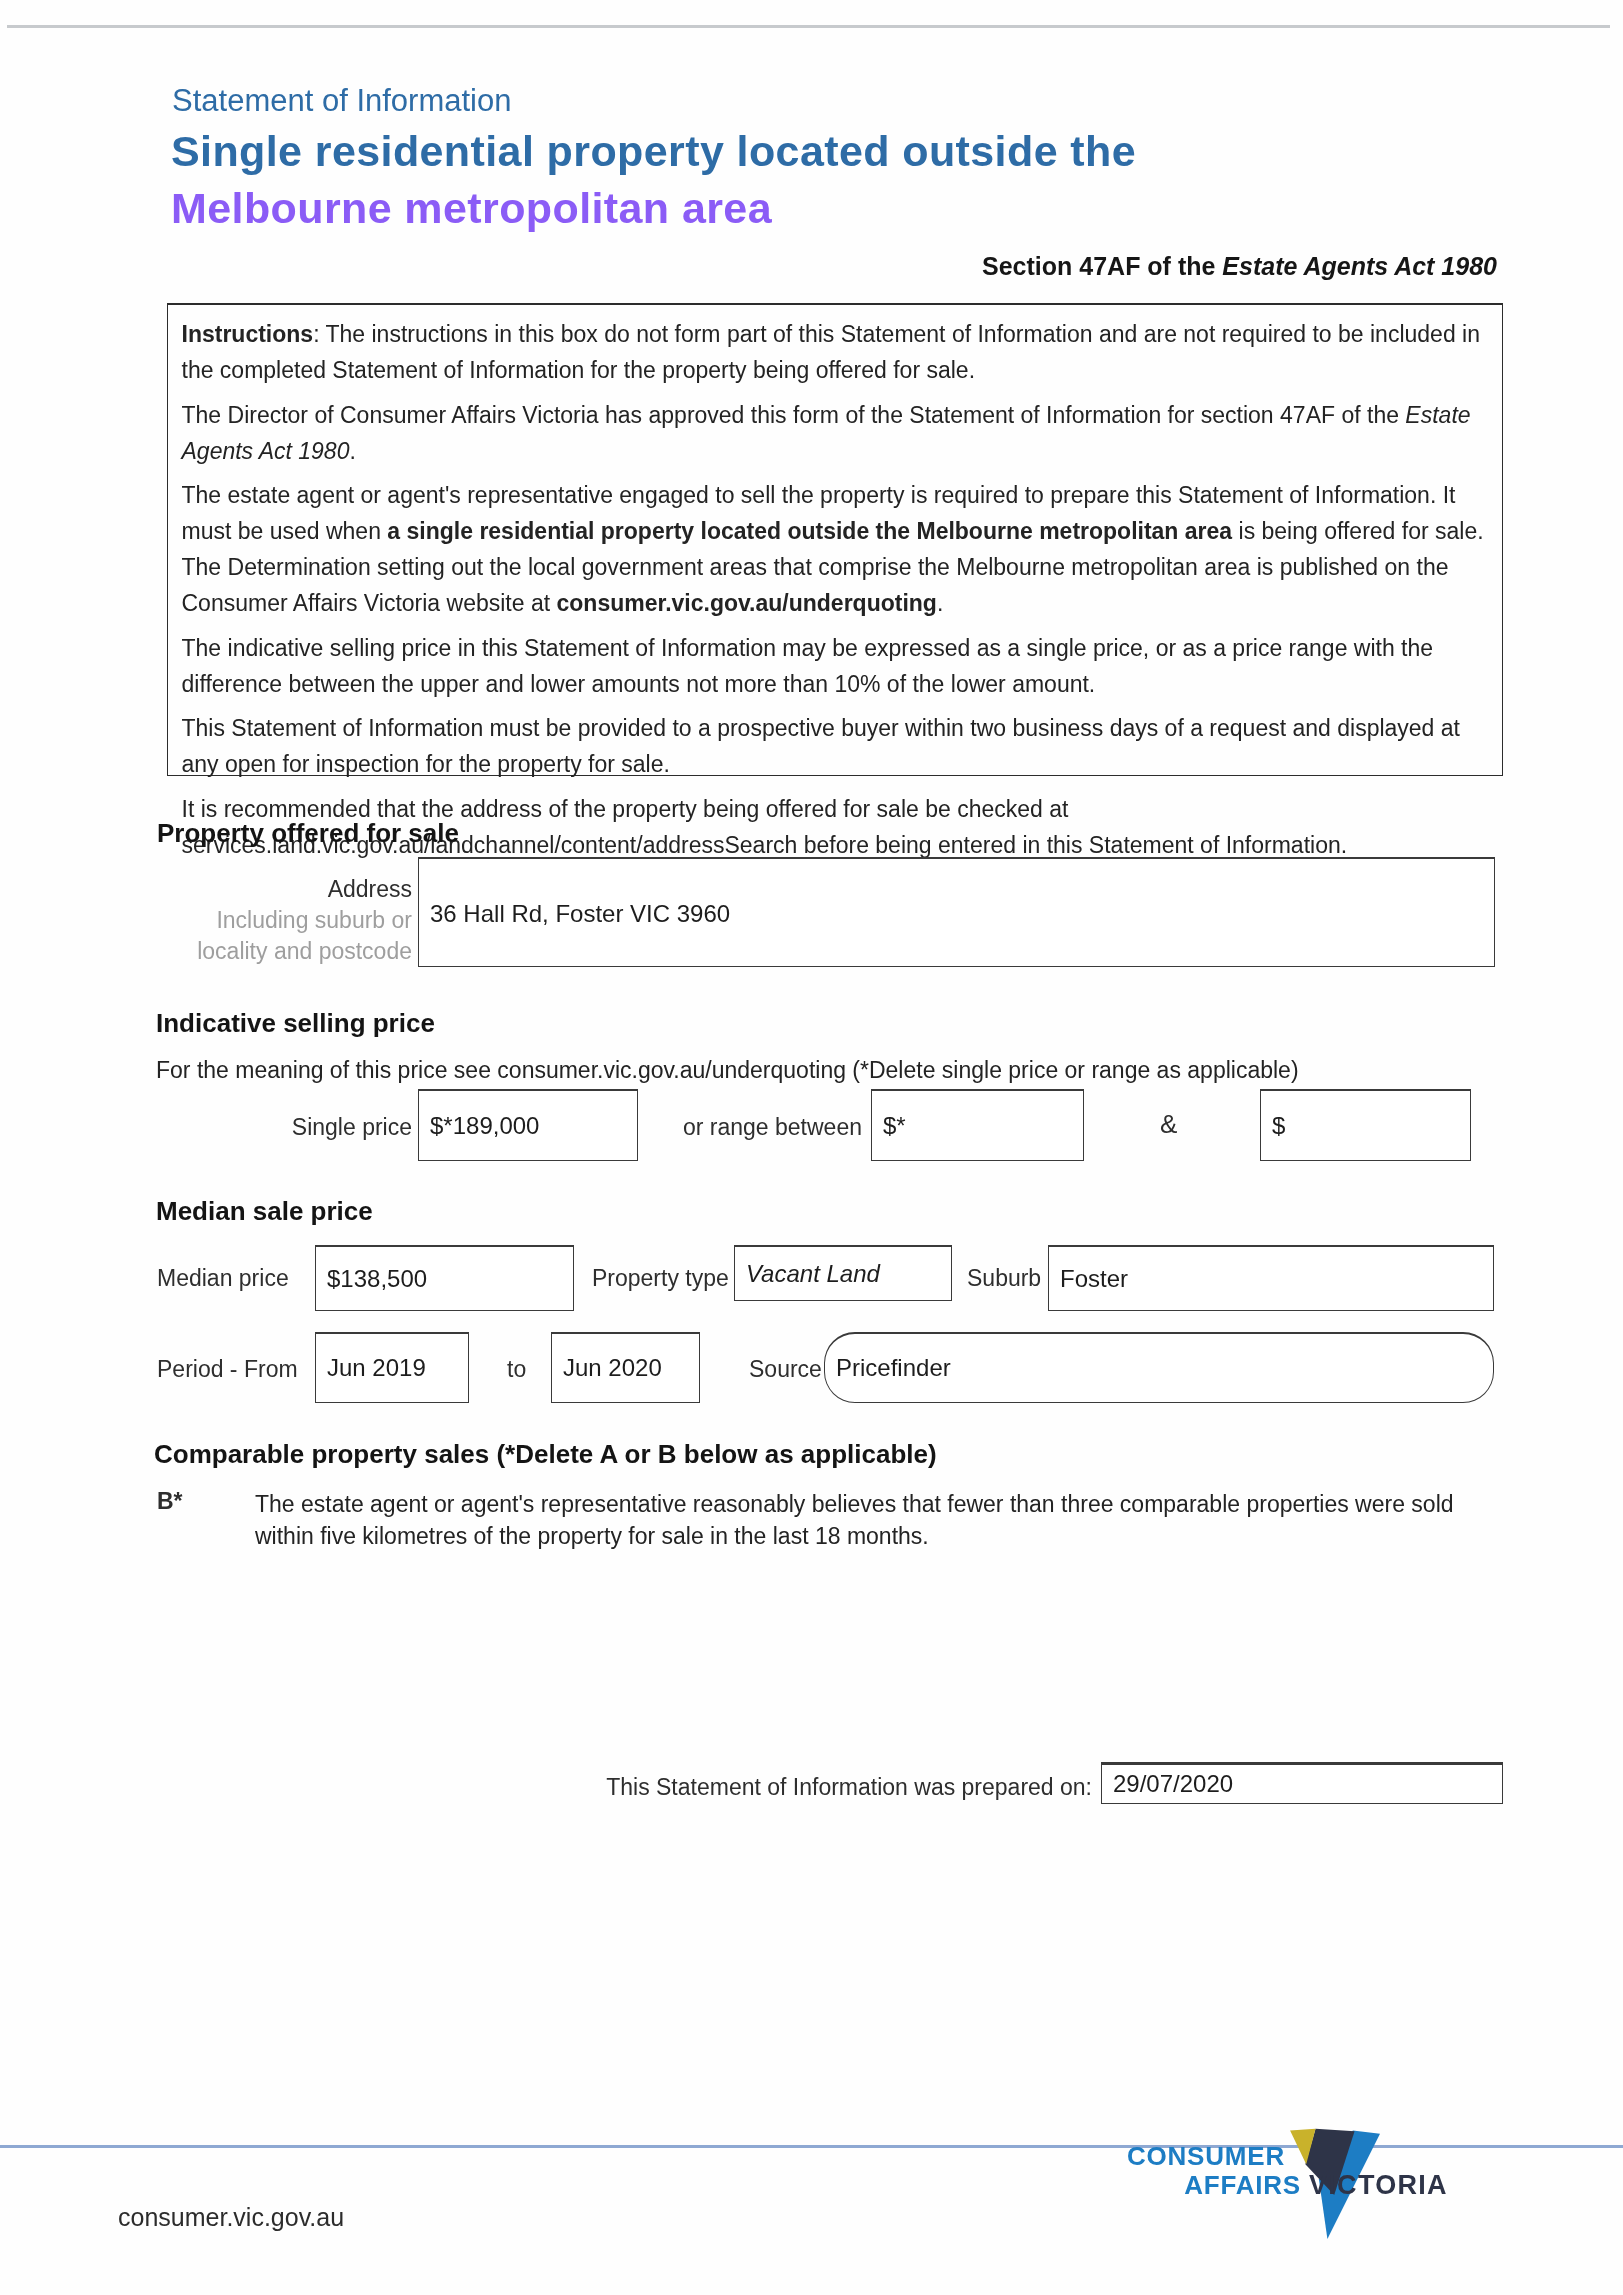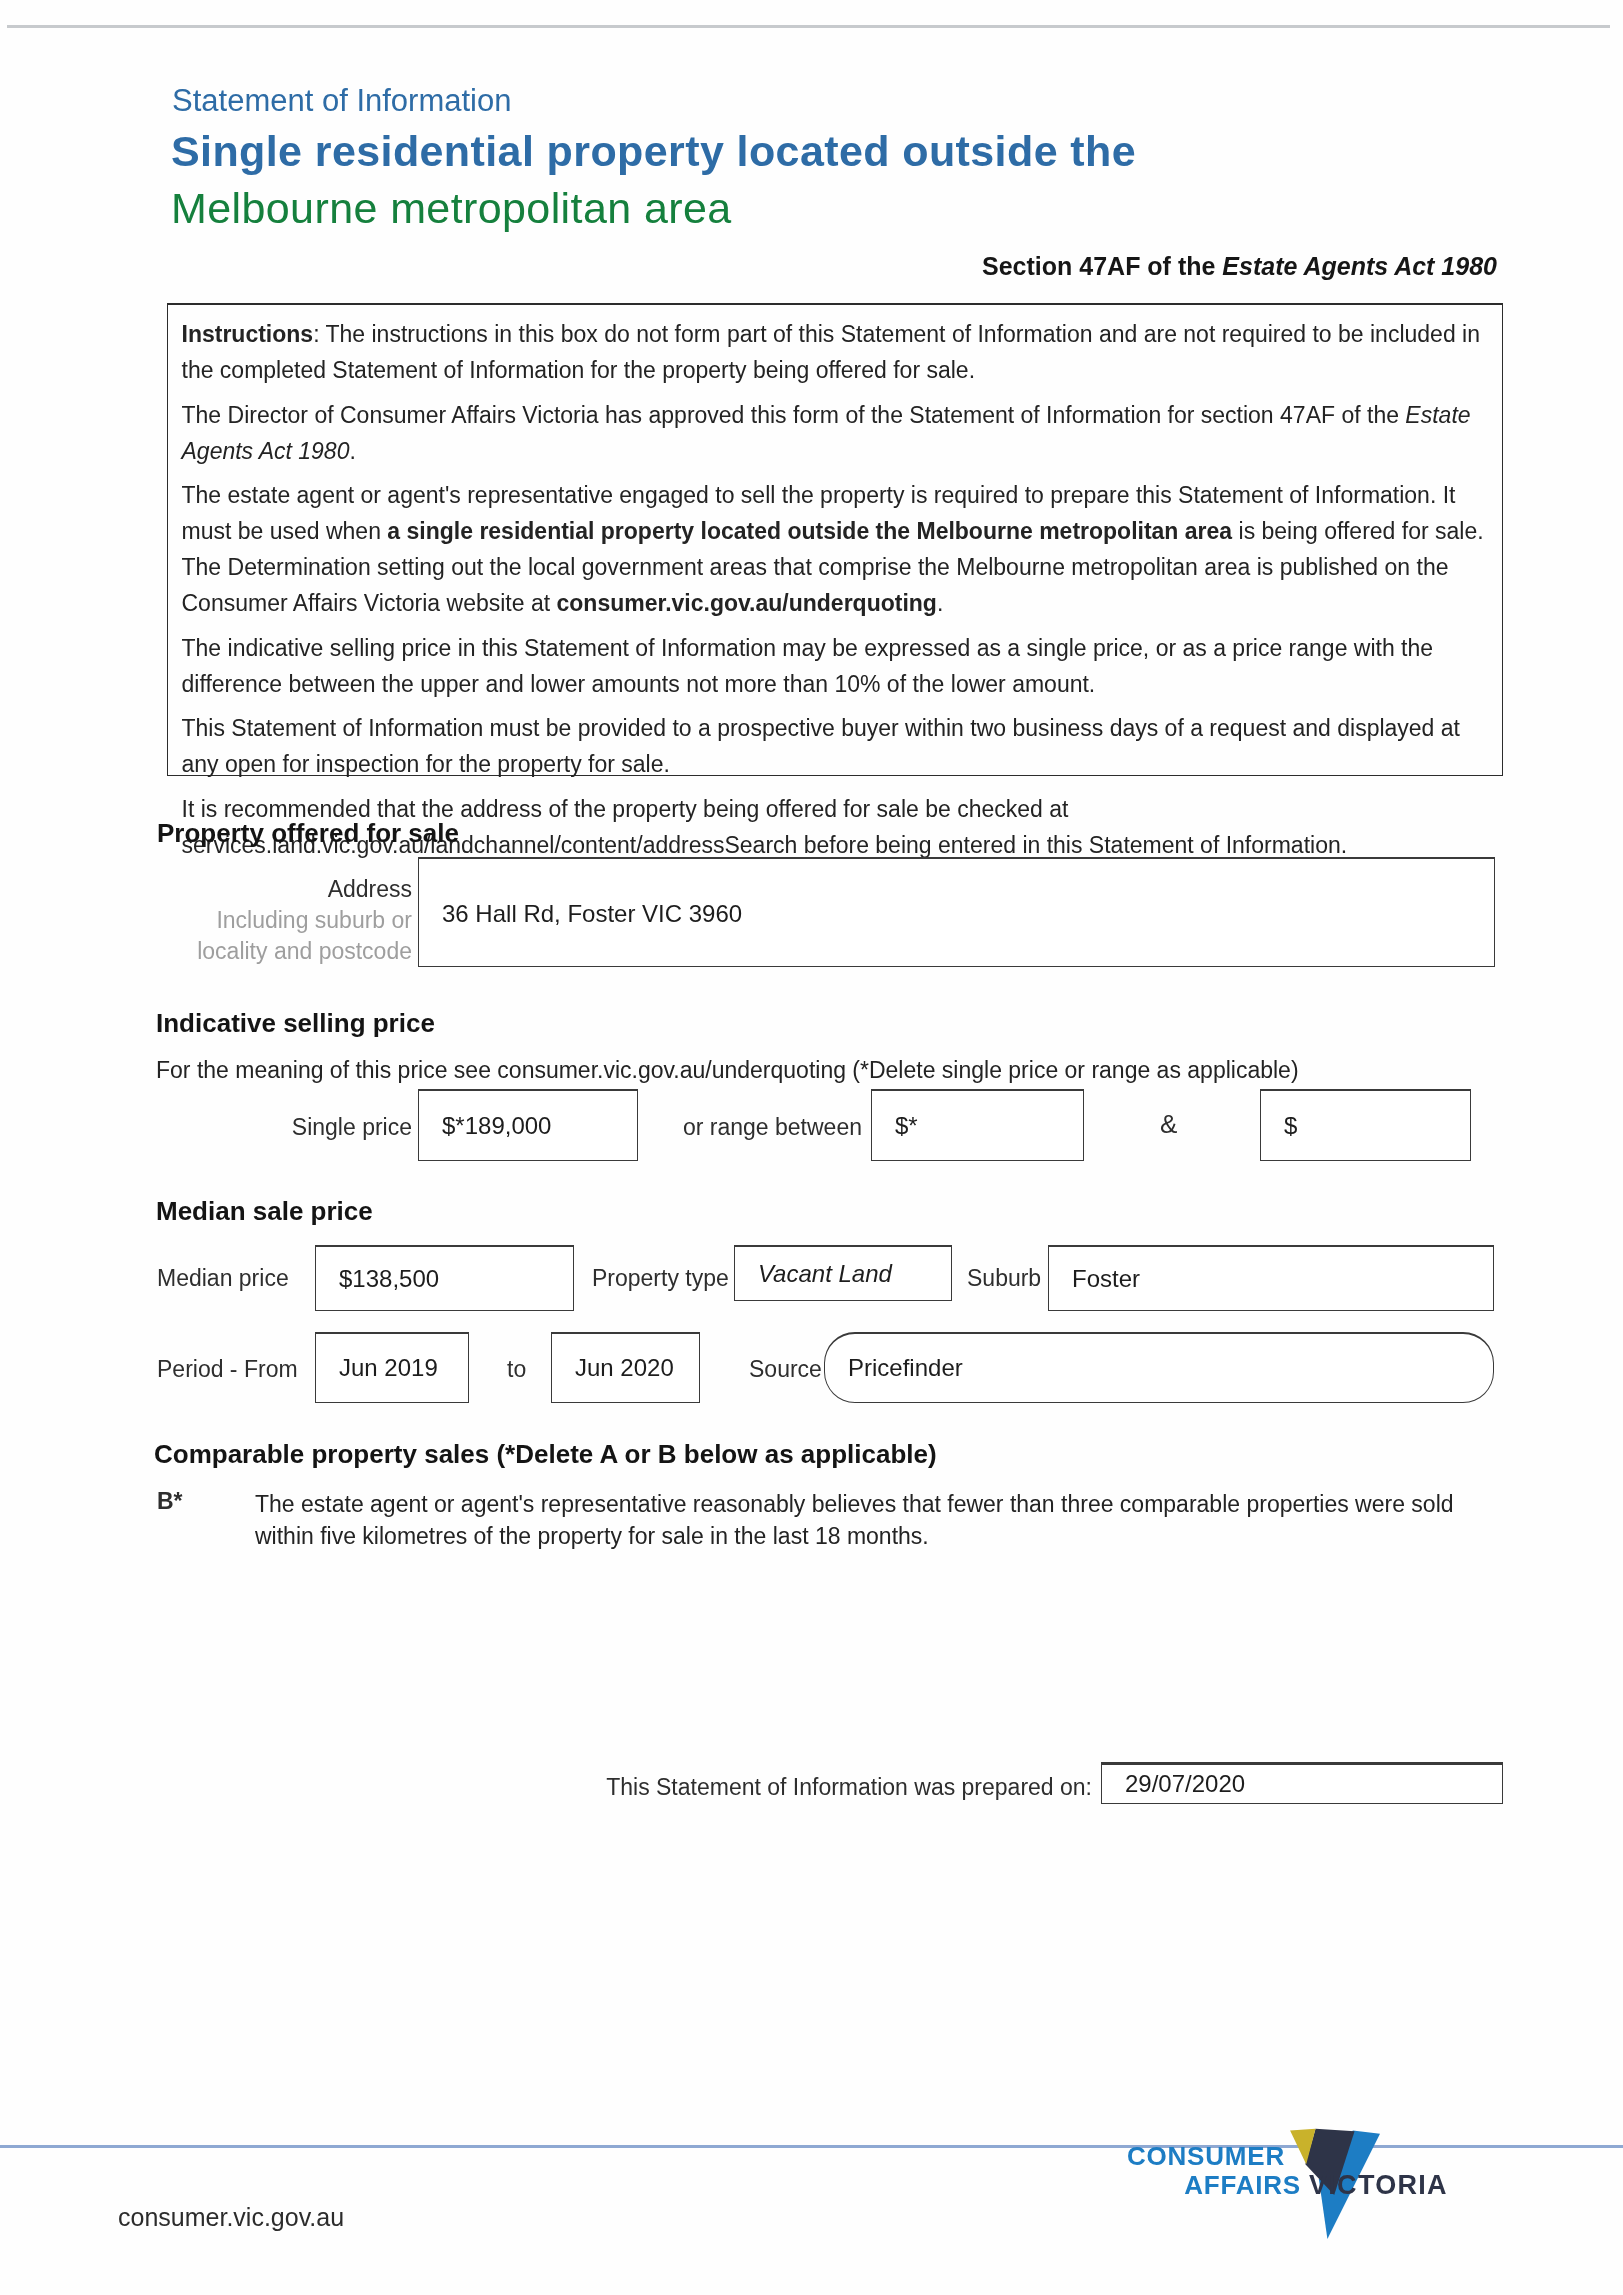--- a/index.html
+++ b/index.html
@@ -10,21 +10,21 @@
     font-family:"Liberation Sans","DejaVu Sans",sans-serif;
     color:#1f1f1f;
     overflow:hidden;
   }
   .abs{position:absolute;}
   
   .scanline{top:25px;left:6.8px;width:1603px;height:3.4px;background:#b9bdc0;opacity:.8;}
   
   .eyebrow{top:83px;left:172px;font-size:31px;color:#2e6ca6;}
   .title-l1{top:127px;left:171px;font-size:43px;font-weight:bold;color:#2e6ca6;letter-spacing:0.4px;}
-  .title-l2{top:184px;left:171px;font-size:43px;font-weight:normal;color:#15803d;letter-spacing:0.4px;}
+  .title-l2{top:184px;left:171px;font-size:43px;font-weight:bold;color:#8b5cf6;letter-spacing:0.4px;}
   .section-heading{top:252px;left:736px;width:761px;text-align:right;font-size:25px;font-weight:bold;color:#161616;}
   
   .instructions{
     top:303px;left:167px;width:1307px;height:446px;
     border:1.7px solid #2c2c2c;border-top-width:2.5px;
     padding:11px 13.5px 12.7px 13.5px;
   }
   .instructions p{margin:0 0 8.5px 0;font-size:23px;line-height:36px;color:#232323;}
   .instructions p:last-child{margin-bottom:4px;}
   
@@ -36,21 +36,21 @@
   
   .lbl{font-size:23px;color:#2e2e2e;}
   .lbl-gray{color:#9e9e9e;}
   .rlab{text-align:right;}
   .fbox{
     position:absolute;background:#fff;
     border:1.7px solid #3a3a3a;border-top-width:2.5px;
     box-sizing:border-box;
     display:flex;align-items:center;
     font-size:24px;color:#1d1d1d;
-    padding-left:23px;
+    padding-left:11px;
   }
   
   .addr-label{top:874px;left:127px;width:285px;line-height:31px;}
   .box-address{top:857px;left:418px;width:1077px;height:110px;align-items:flex-start;}
   .box-address .val{margin-top:41px;}
   
   .note{top:1057px;left:156px;font-size:23px;color:#232323;}
   .lab-single{top:1114px;left:127px;width:285px;}
   .box-single{top:1089px;left:418px;width:220px;height:72px;}
   .lab-range{top:1114px;left:651px;width:211px;text-align:right;}

